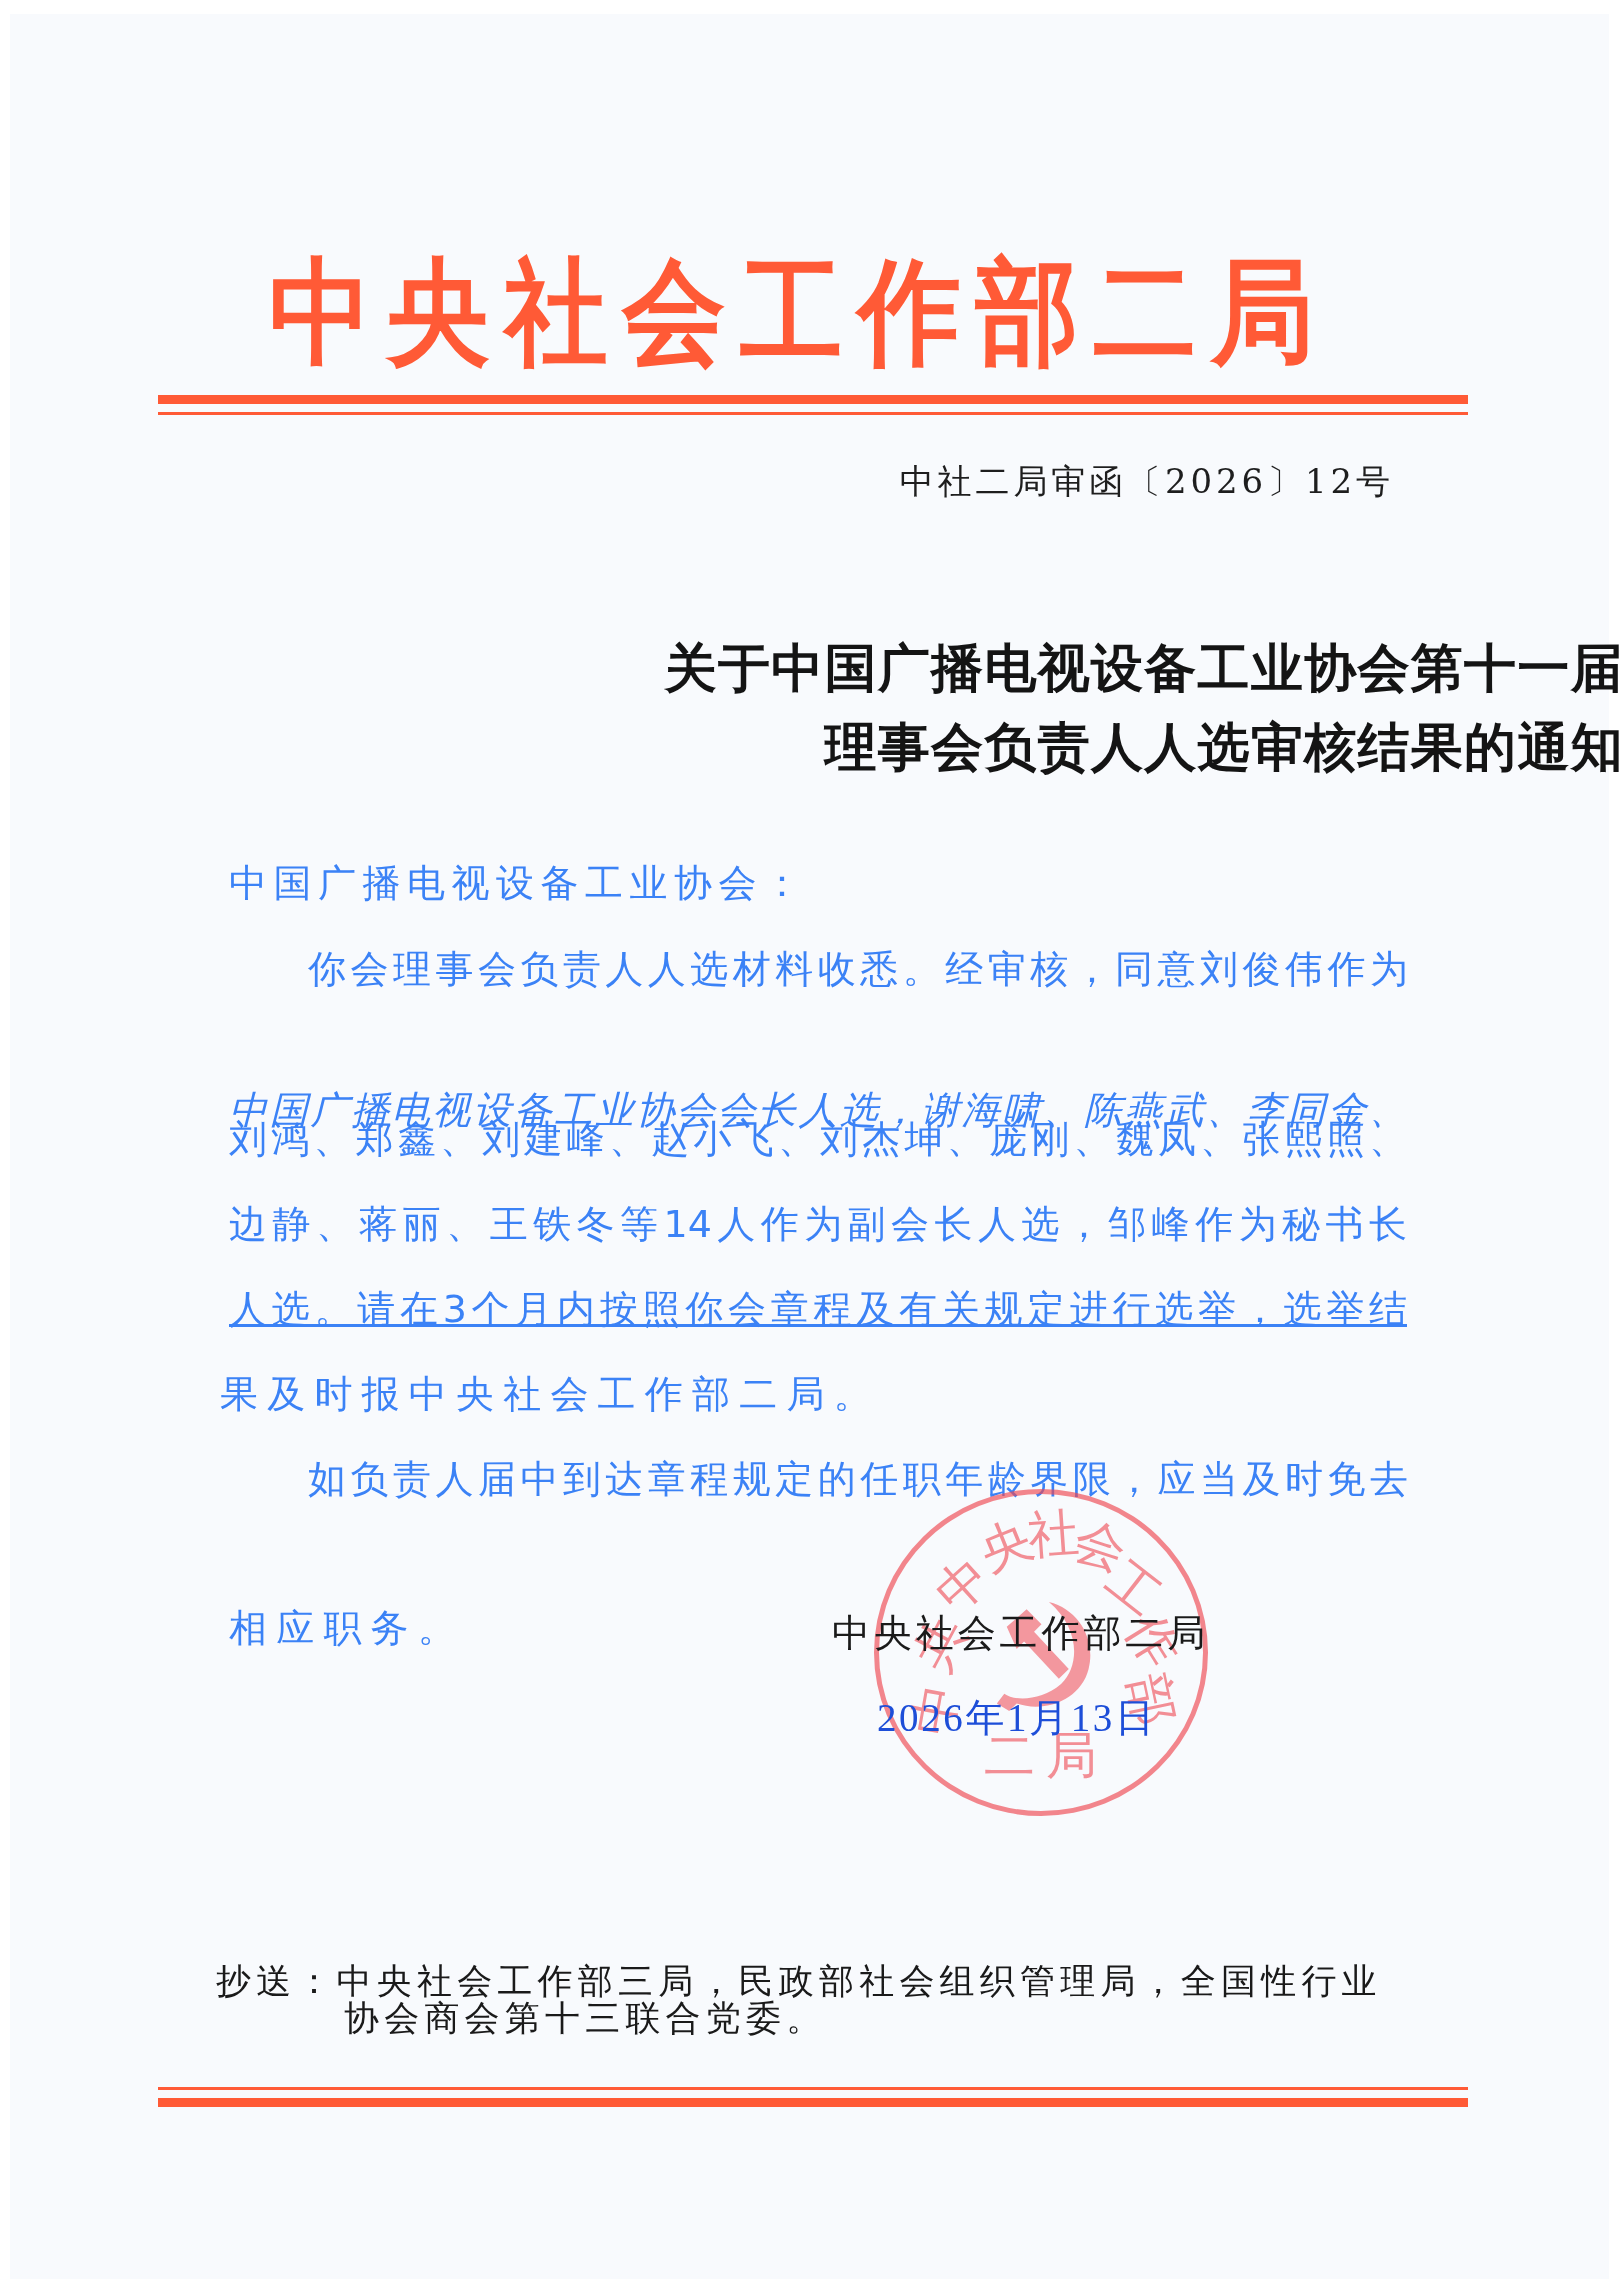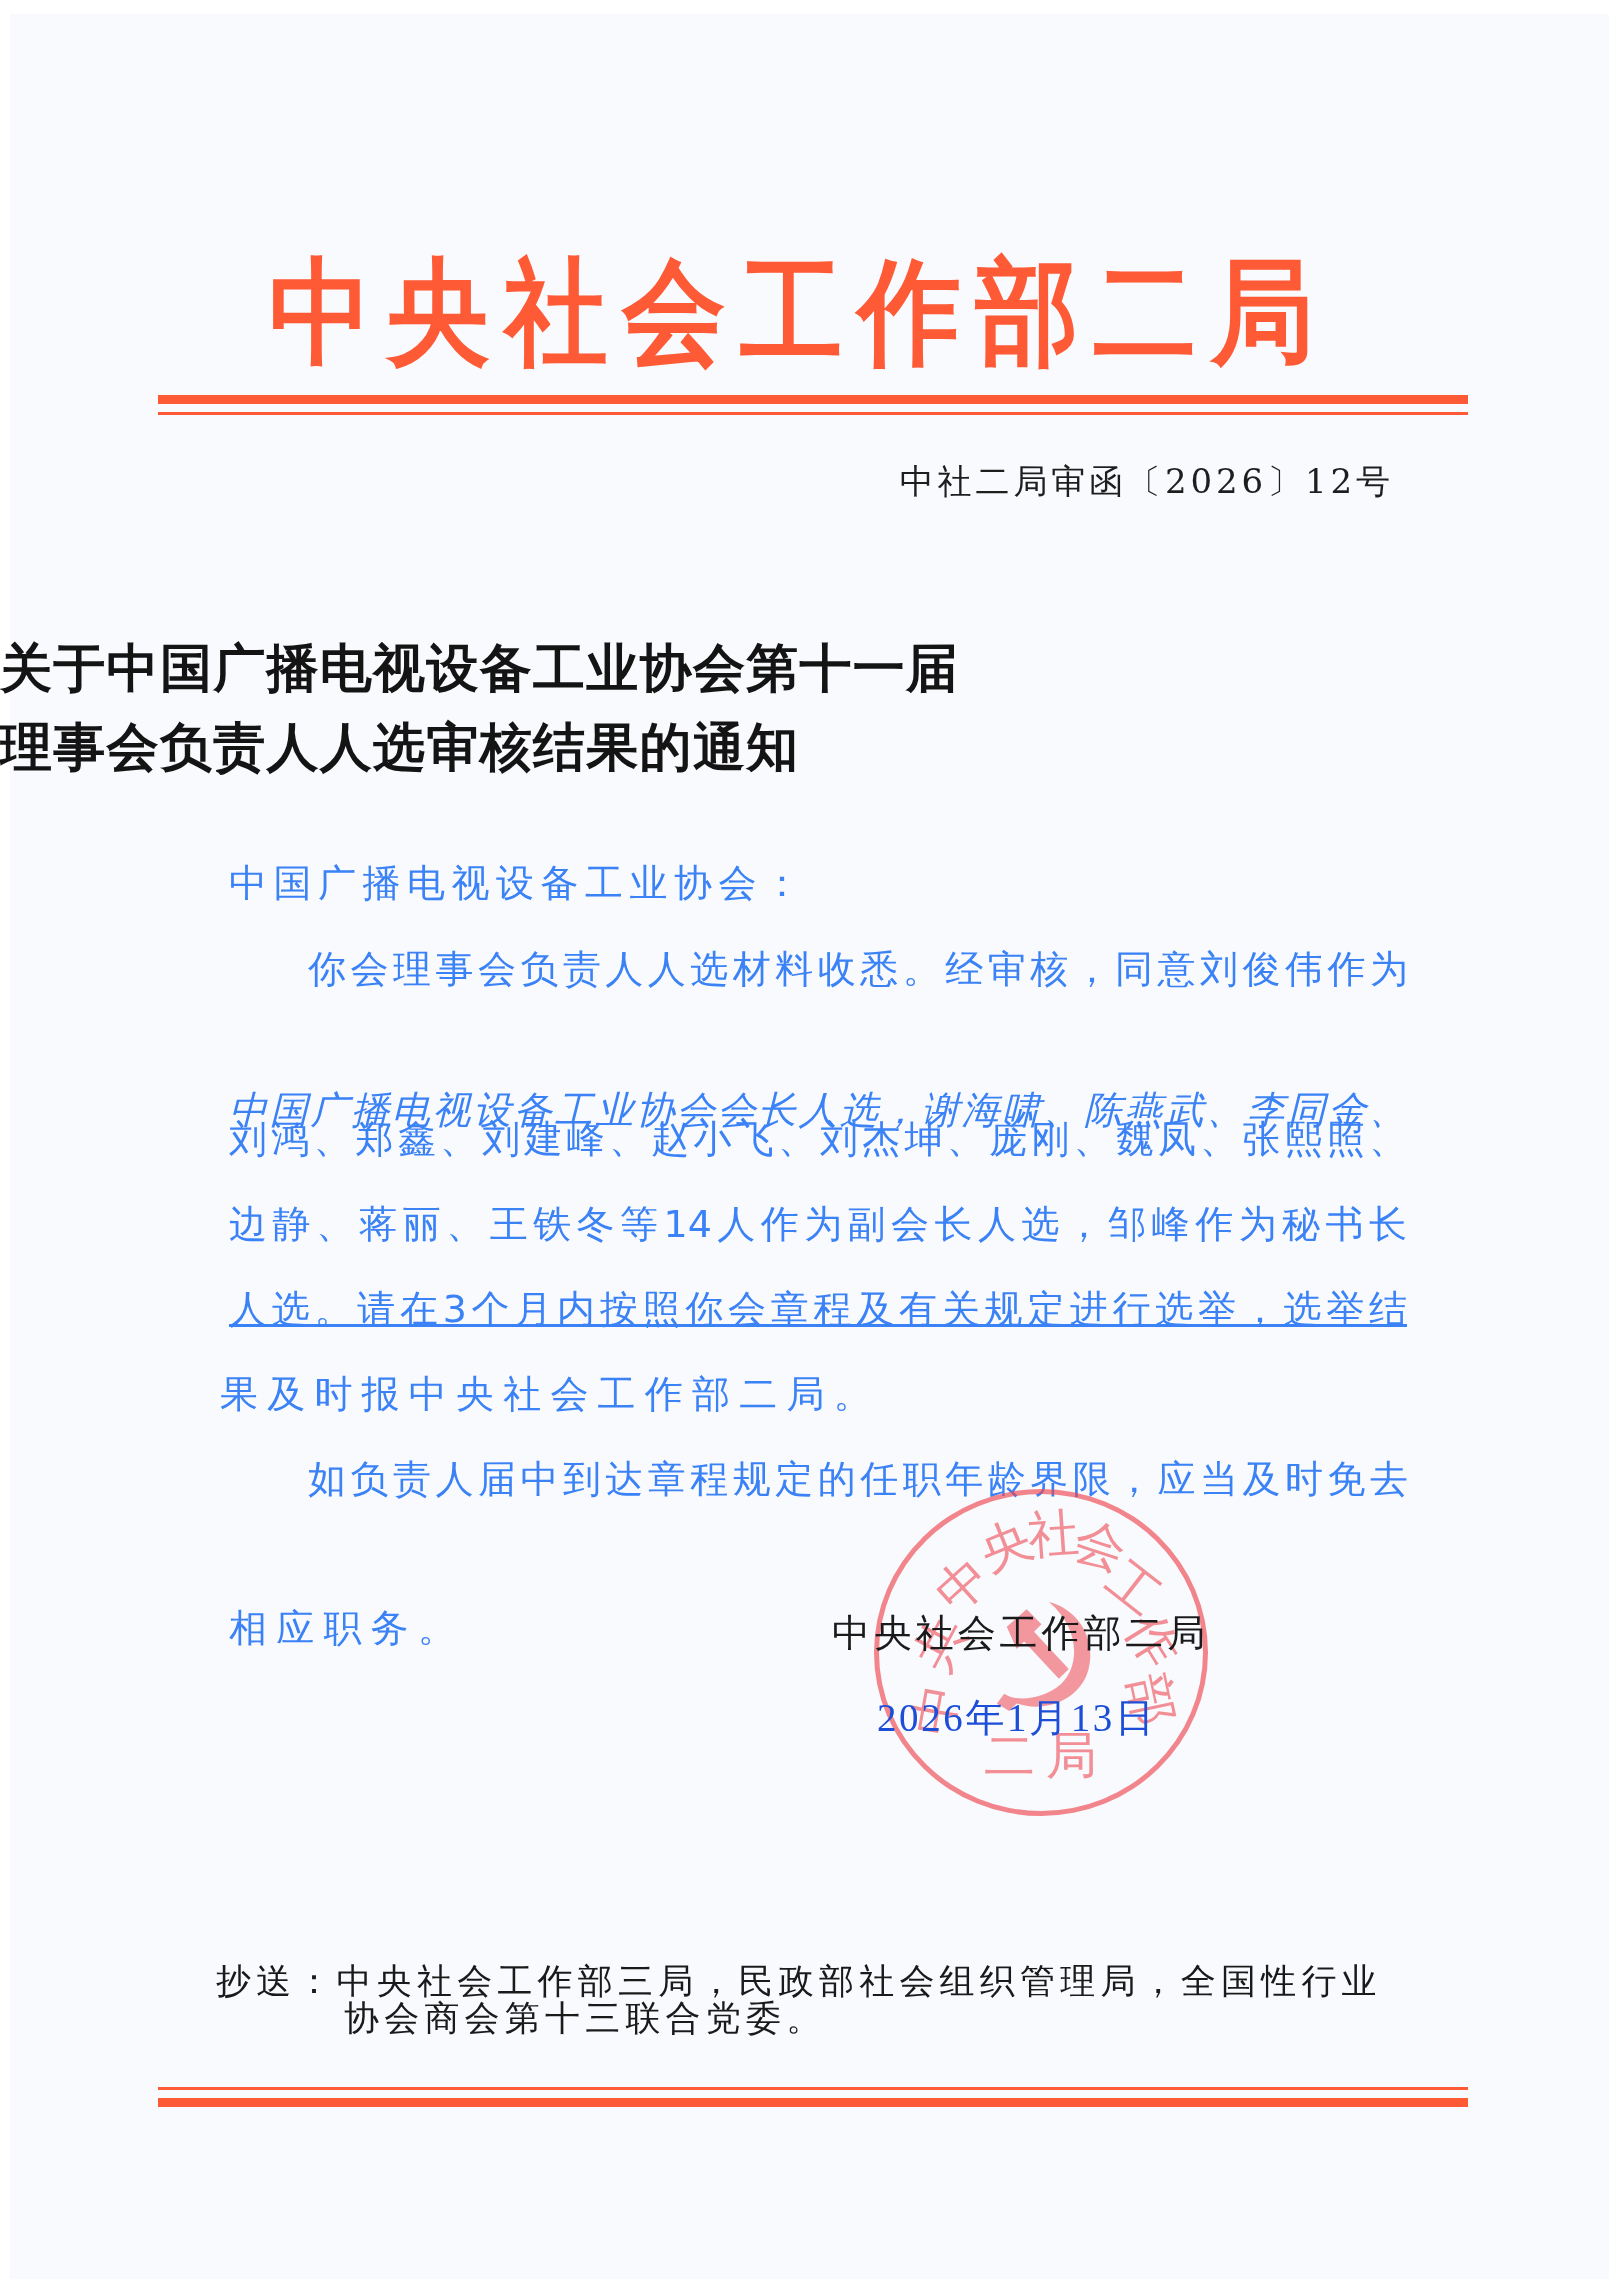--- a/index.html
+++ b/index.html
@@ -46,21 +46,21 @@
     font-size: 34px;
     line-height: 46px;
     letter-spacing: 3.9px;
     color: #1e1e1e;
     white-space: nowrap;
   }
 
   .title {
     position: absolute;
     left: 0; width: 1624px;
-    text-align: left;
+    text-align: right;
     font-weight: bold;
     font-size: 52px;
     line-height: 59px;
     letter-spacing: 1.3px;
     color: #141414;
     white-space: nowrap;
   }
 
   .body-line {
     position: absolute;

